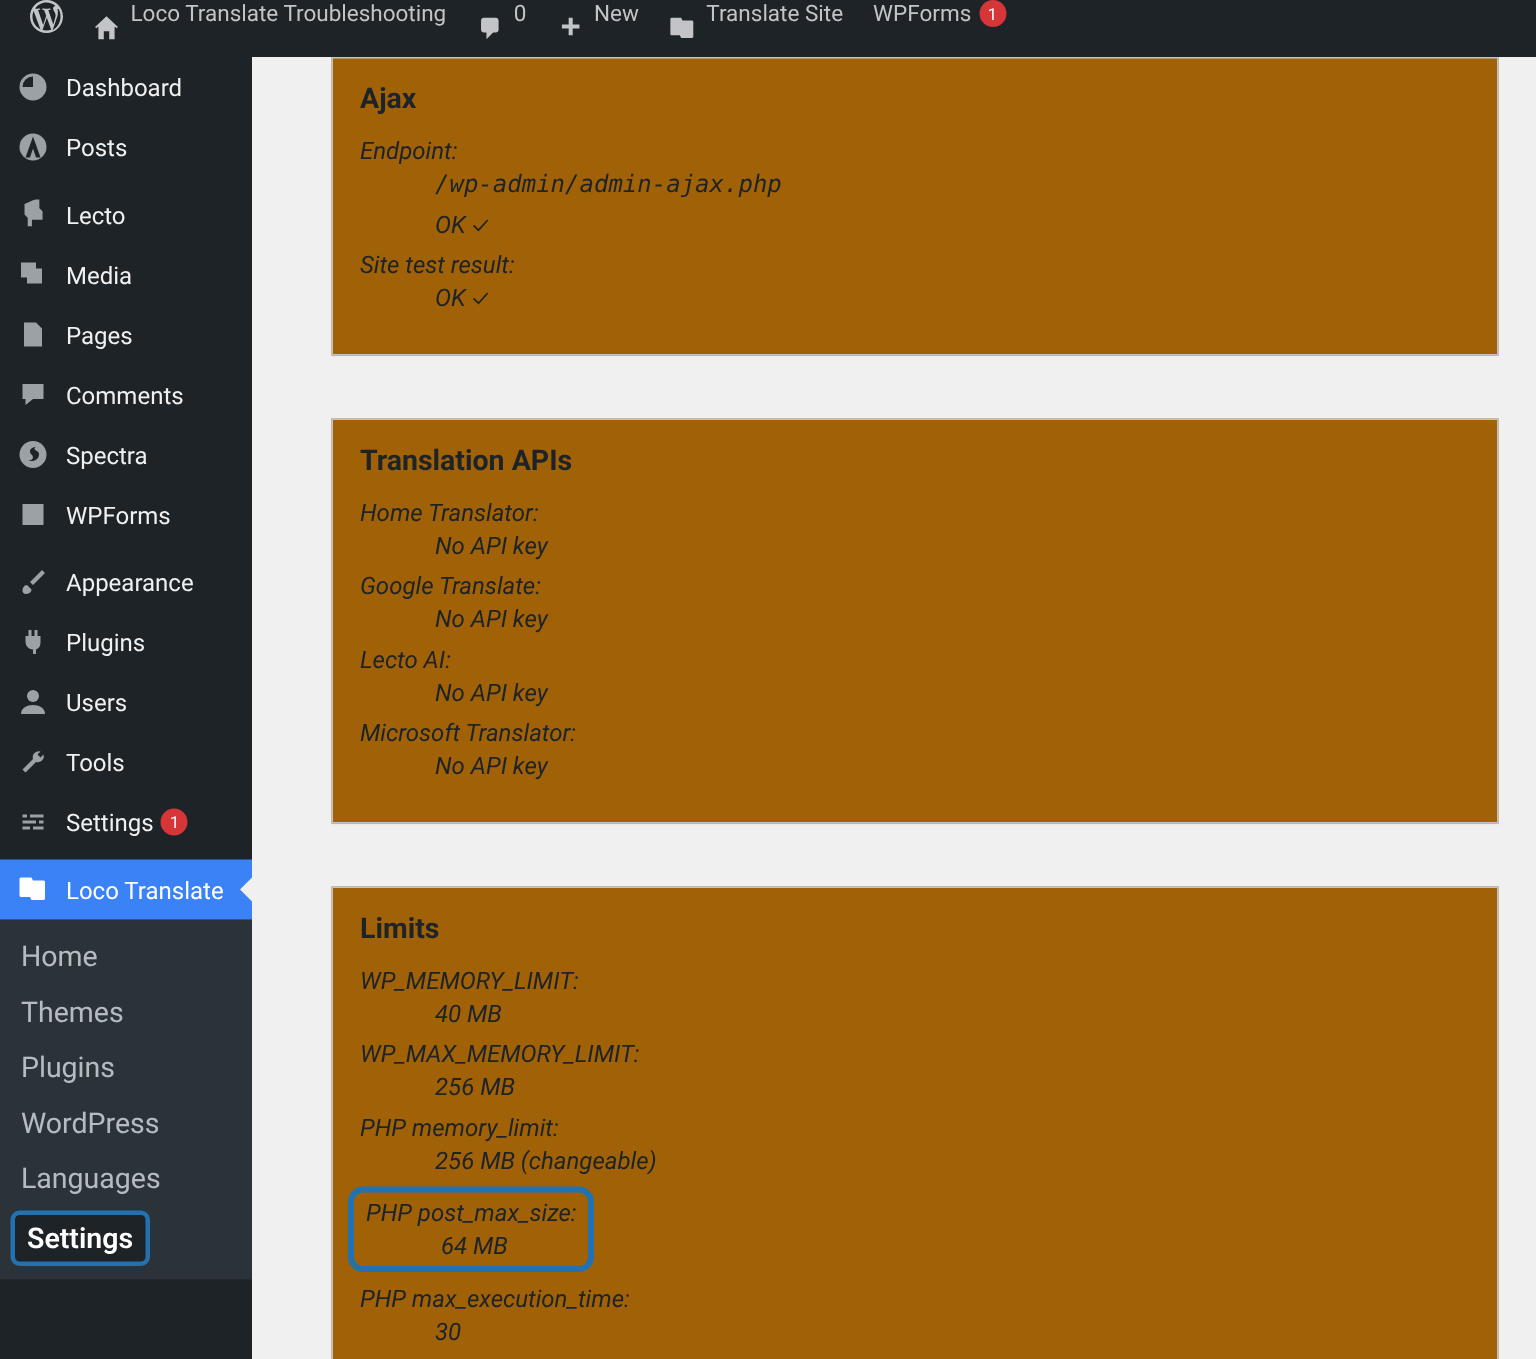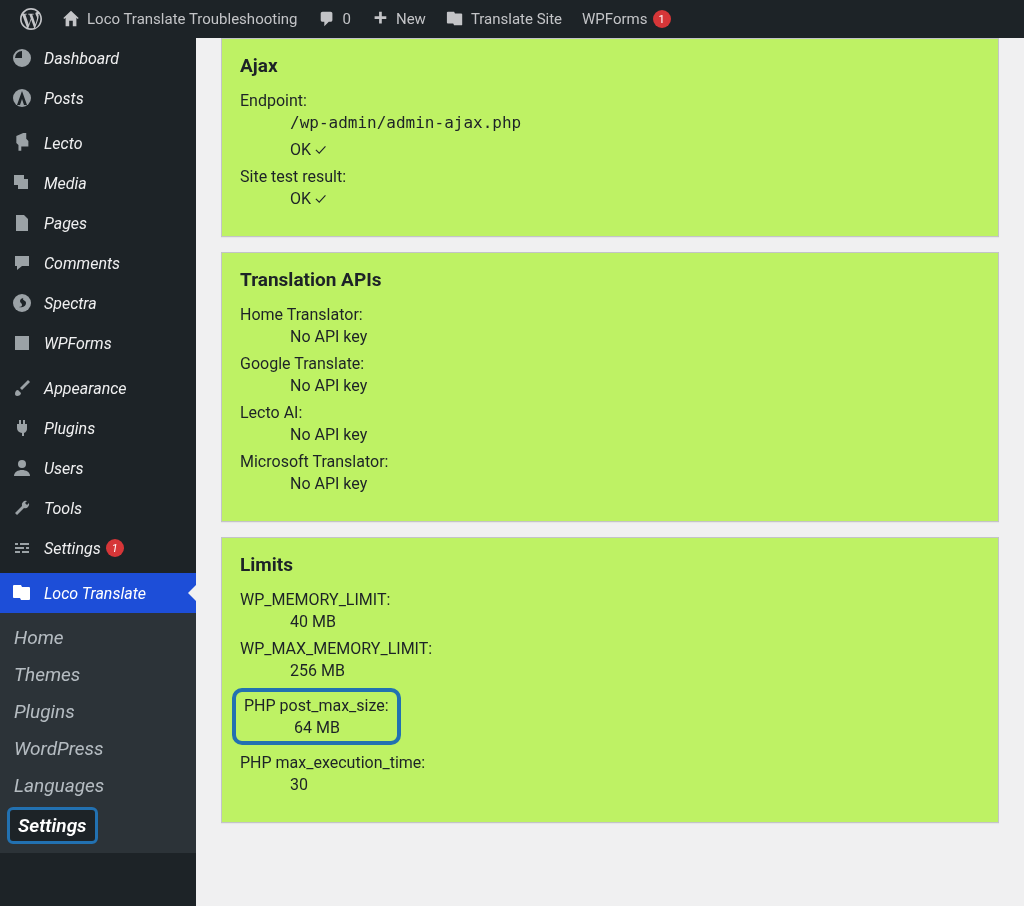--- a/index.html
+++ b/index.html
@@ -17,21 +17,20 @@
       background: #1d2327;
       color: #c3c4c7;
       display: flex;
       align-items: center;
       padding: 0 10px;
       z-index: 100;
       font-size: 15px;
     }
     .adminbar-item {
       display: flex;
-      align-items: center;
       padding: 0 10px;
       height: 38px;
       cursor: pointer;
       color: #c3c4c7;
     }
     .adminbar-icon { margin-right: 7px; display: flex; align-items: center; }
     .adminbar svg { fill: #c3c4c7; }
     .badge {
       background: #d63638;
       color: #fff;
@@ -42,40 +41,39 @@
       align-items: center;
       justify-content: center;
       font-size: 11px;
       margin-left: 5px;
       padding: 0 5px;
     }
     .sidebar {
       position: fixed;
       top: 38px;
       left: 0;
-      width: 196px;
+      width: 168px;
       bottom: 0;
       background: #1d2327;
       color: #c3c4c7;
       overflow-y: auto;
-      font-style: italic;
     }
     .sidebar-item {
       display: flex;
       align-items: center;
       padding: 10px 12px;
       font-size: 16px;
       cursor: pointer;
       color: #f0f0f1;
       position: relative;
     }
     .sidebar-item .icon { width: 22px; margin-right: 10px; display: flex; align-items: center; }
     .sidebar-item .icon svg { fill: rgba(240,246,252,0.6); width: 20px; height: 20px; }
     .sidebar-item.active {
-      background: #1d4ed8;
+      background: #3b82f6;
       color: #fff;
     }
     .sidebar-item.active .icon svg { fill: #fff; }
     .sidebar-item.active::after {
       content: '';
       position: absolute;
       right: 0;
       top: 50%;
       transform: translateY(-50%);
       width: 0; height: 0;
@@ -101,33 +99,33 @@
       color: #fff;
       font-weight: 600;
       padding: 4px 8px;
     }
     .content {
       margin-left: 196px;
       margin-top: 38px;
       padding: 0 25px;
     }
     .panel {
-      background: #bef264;
+      background: #a16207;
       border: 1px solid #c3c4c7;
       box-shadow: 0 1px 1px rgba(0,0,0,0.04);
-      margin-bottom: 15px;
+      margin-bottom: 42px;
       padding: 15px 18px 20px;
     }
     .panel h2 {
       font-size: 19px;
       font-weight: 700;
       margin-bottom: 14px;
       color: #1d2327;
     }
-    .row { margin-bottom: 8px; }
+    .row { margin-bottom: 8px; font-style: italic; }
     .row-label { font-size: 16px; color: #1d2327; }
     .row-value {
       font-size: 16px;
       padding-left: 50px;
       margin-top: 3px;
       color: #1d2327;
     }
     .mono { font-family: Menlo, Consolas, monaco, monospace; }
     .check::after { content: ' ✓'; }
     .highlight-box {
@@ -357,20 +355,24 @@
     <h2>Limits</h2>
     <div class="row">
       <div class="row-label">WP_MEMORY_LIMIT:</div>
       <div class="row-value">40 MB</div>
     </div>
     <div class="row">
       <div class="row-label">WP_MAX_MEMORY_LIMIT:</div>
       <div class="row-value">256 MB</div>
     </div>
     <div class="row">
+      <div class="row-label">PHP memory_limit:</div>
+      <div class="row-value">256 MB (changeable)</div>
+    </div>
+    <div class="row">
       <span class="highlight-box">
         <div class="row-label">PHP post_max_size:</div>
         <div class="row-value">64 MB</div>
       </span>
     </div>
     <div class="row">
       <div class="row-label">PHP max_execution_time:</div>
       <div class="row-value">30</div>
     </div>
   </div>

